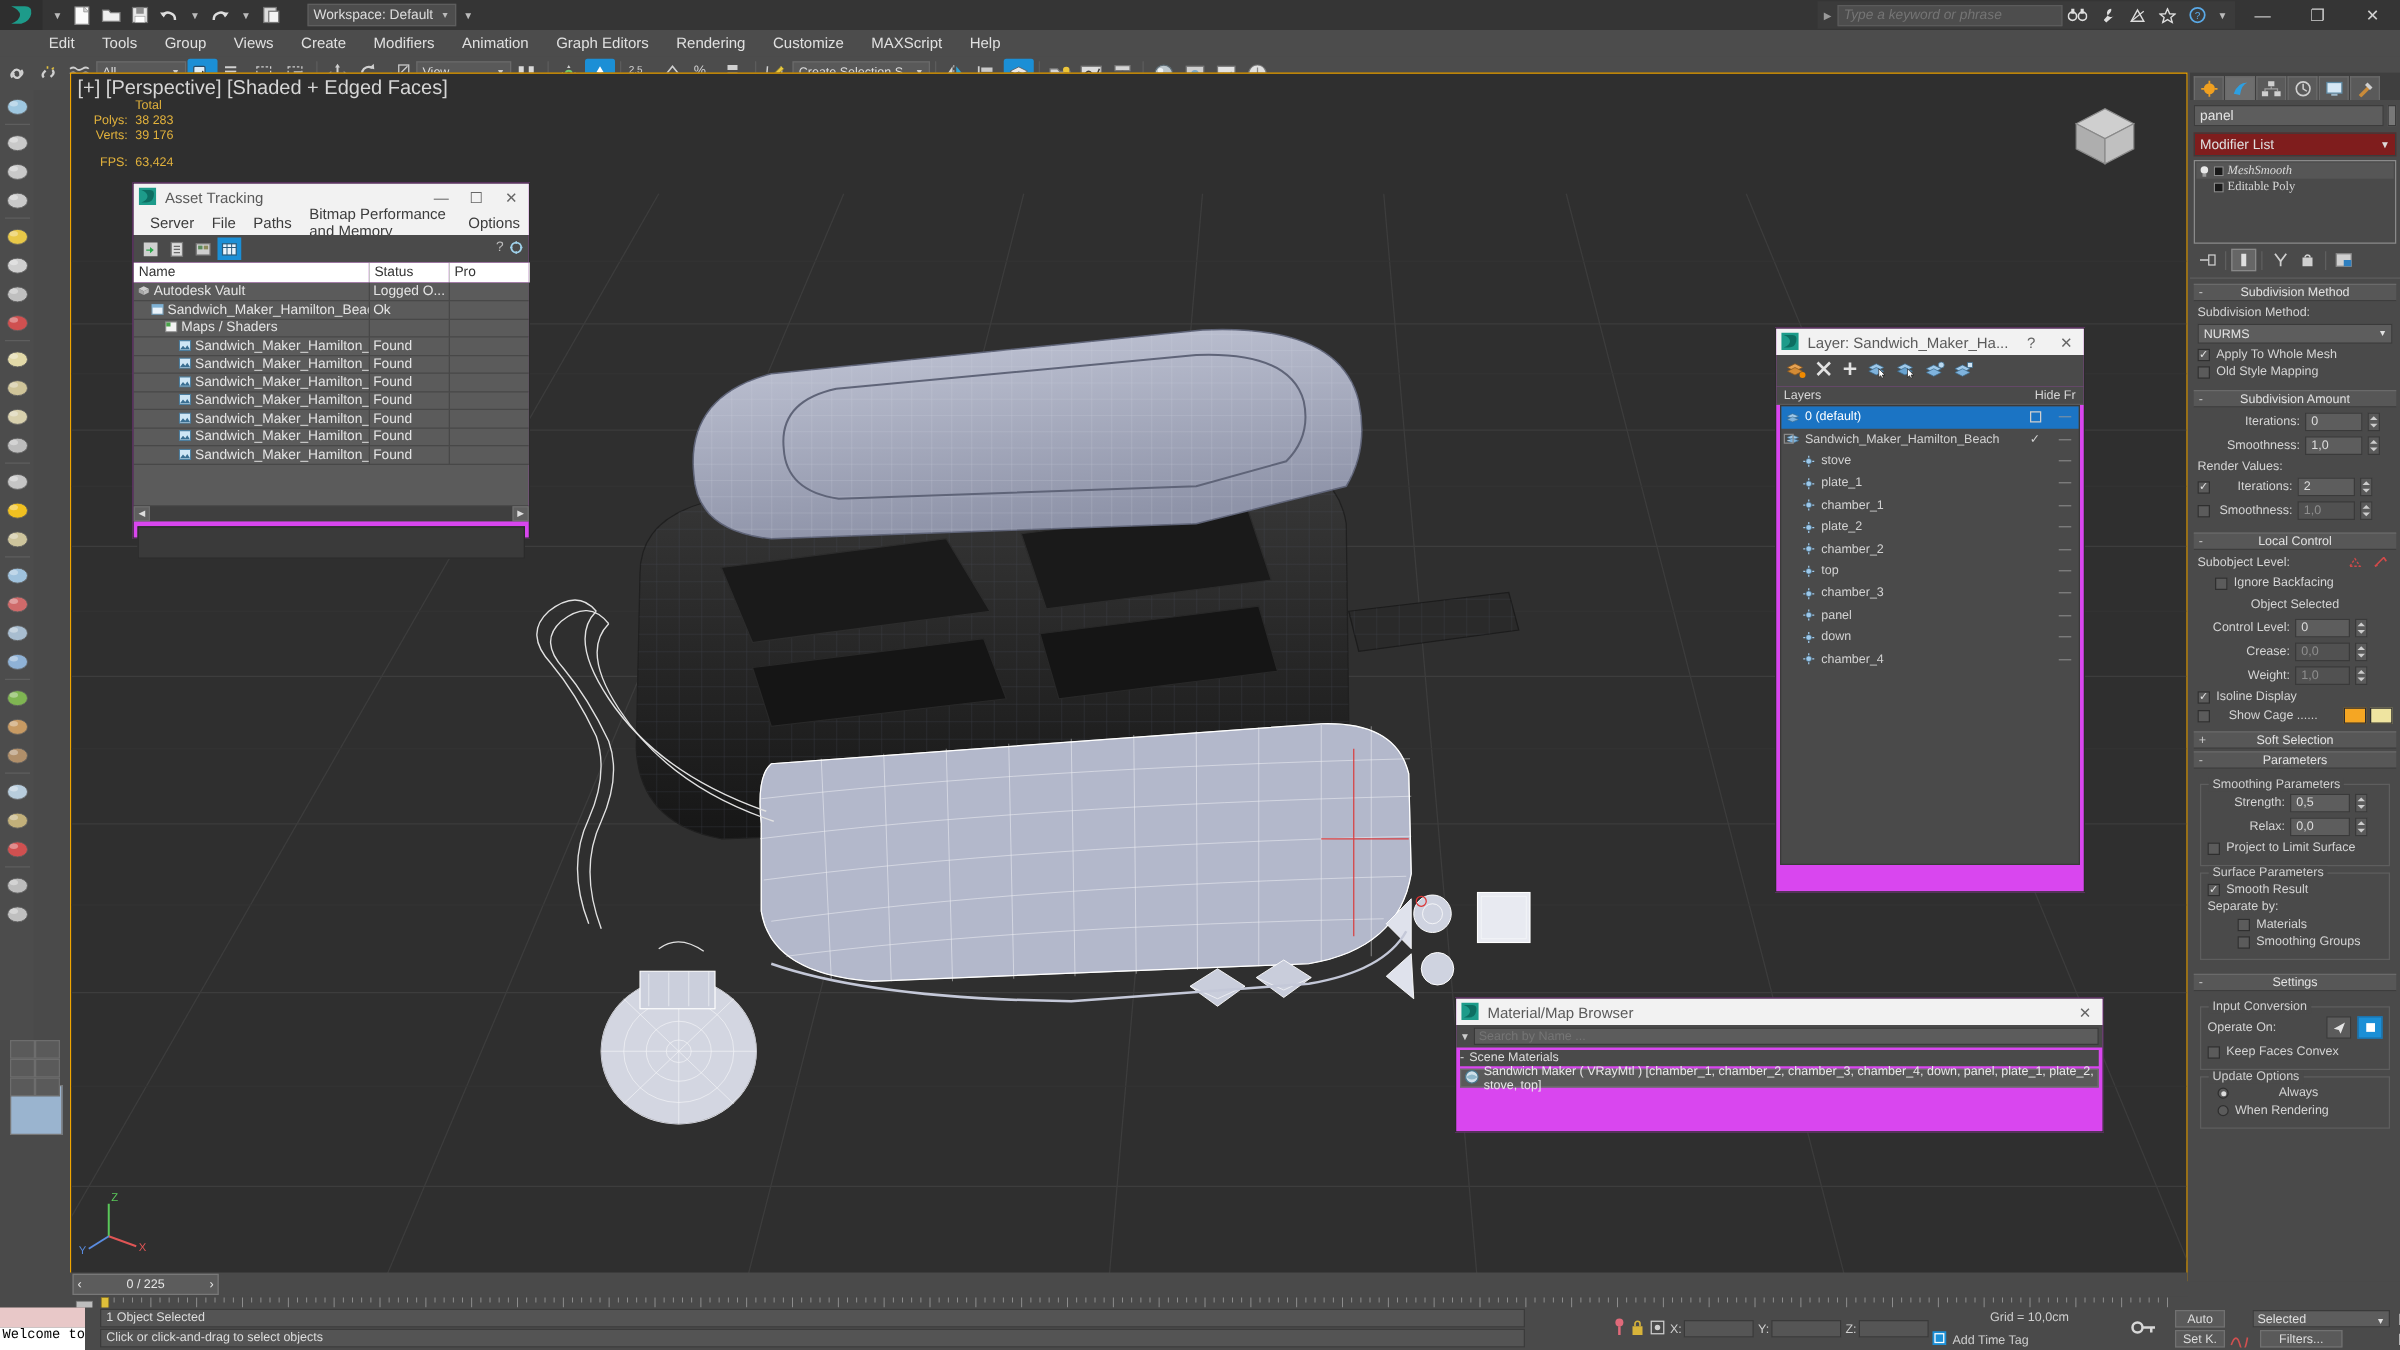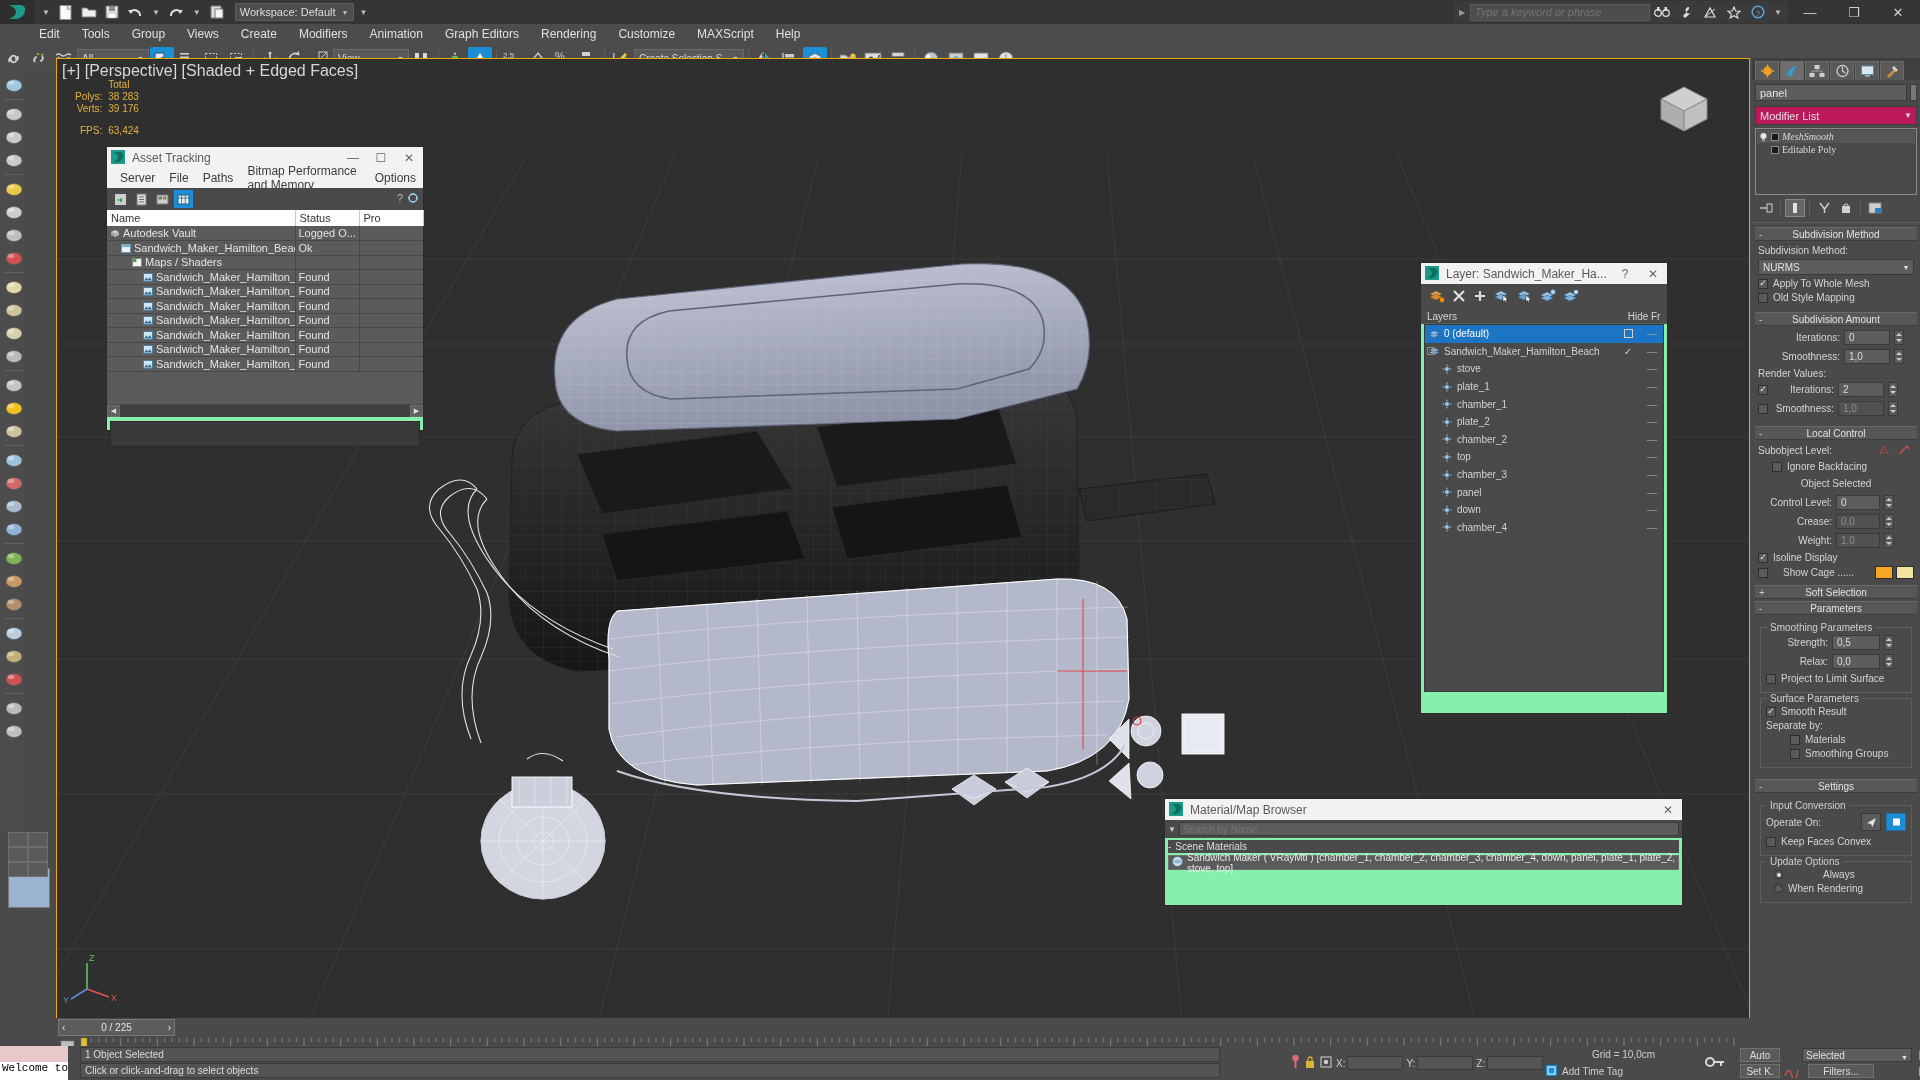--- a/index.html
+++ b/index.html
@@ -24,21 +24,21 @@
   }
   .app-logo svg { display:block; }
   .qat { display: flex; align-items: center; gap: 2px; height: 24px; padding-left: 4px; }
   .qat-btn {
     width: 21px; height: 20px; display: flex; align-items: center; justify-content: center;
     border-radius: 2px;
   }
   .ws-combo {
     height: 18px; background: #4d4d4d; border: 1px solid #5e5e5e;
     display: flex; align-items: center; padding: 0 4px; color: #ddd;
-    font-size: 11px; margin-left: 5px;
+    font-size: 11px; margin-left: 16px;
   }
   .ws-combo .arrow { margin-left: 6px; font-size: 7px; color: #bbb; }
   .qat-more { color:#bbb; font-size:8px; padding:0 4px; }
   .title-center {
     position: absolute; left: 0; width: 1920px; text-align: center;
     font-size: 12px; color: #d8d8d8; pointer-events: none;
   }
   .title-right { position: absolute; right: 0; top: 0; height: 24px; display:flex; align-items:center; }
   .searchbox {
     display: flex; align-items: center; background: #3b3b3b; height: 22px;
@@ -95,21 +95,21 @@
   .vp-label {
     position: absolute; left: 5px; top: 3px; color: #d6d6d6; font-size: 16px;
   }
   .vp-stats { position: absolute; left: 18px; top: 20px; color: #e2b23c; font-size: 10px; line-height: 12px;}
   .vp-stats table { border-collapse: collapse; }
   .vp-stats td { padding: 0 6px 0 0; font-size: 10px; color:#e2b23c; }
   .vp-stats td.lab { text-align: right; }
   .vp-cube { position: absolute; right: 30px; top: 18px; }
 
   
-  .fwin { position: absolute; background: #86efac; border: 1px solid #2b2b2b; }
+  .fwin { position: absolute; background: #d946ef; border: 1px solid #2b2b2b; }
   .fwin-title {
     height: 21px; background: #f2f2f2; display: flex; align-items: center;
     padding-left: 4px; color: #5a5a5a; font-size: 12px;
   }
   .fwin-title .ico { width: 15px; height: 15px; margin-right: 6px; }
   .fwin-btns { margin-left: auto; display: flex; align-items: center; }
   .fwin-btns span { width: 28px; height: 21px; display:flex; align-items:center;
                     justify-content:center; color: #666; font-size: 12px; }
 
   
@@ -179,21 +179,21 @@
   .cp-tab { width: 24px; height: 19px; background:#5a5a5a; border:1px solid #6b6b6b; border-bottom:none;
             display:flex; align-items:center; justify-content:center; }
   .cp-tab.sel { background:#6e6e6e; }
   .cp-name { display:flex; align-items:center; gap:3px; padding:4px 3px 2px 3px; }
   .cp-name input {
     flex:1; height:17px; background:#5d5d5d; border:1px solid #3c3c3c; color:#e4e4e4;
     font-size:11px; padding:0 4px; font-family:"Liberation Sans", sans-serif;
   }
   .cp-swatch { width:20px; height:17px; background:#787878; border:1px solid #3c3c3c; }
   .cp-modlist {
-    margin: 3px; height: 19px; background:#be185d; border:1px solid #3c3c3c;
+    margin: 3px; height: 19px; background:#7f1d1d; border:1px solid #3c3c3c;
     display:flex; align-items:center; padding-left:4px; font-size:11px; color:#e0e0e0;
   }
   .cp-modlist .arrow { margin-left:auto; width:16px; text-align:center; color:#ddd; font-size:8px; }
   .cp-stack { margin: 3px; height: 67px; background:#4a4a4a; border:1px solid #8a8a8a; padding:1px;font-family:Liberation Serif, serif;}
   .cp-stackitem { height:13px; display:flex; align-items:center; font-size:10px; color:#d8d8d8; padding-left:2px; gap:3px;}
   .cp-stackitem.sel { background:#565656; }
   .cp-stackitem .it { font-style: italic; }
   .cp-stackbtns { height:20px; display:flex; align-items:center; gap:2px; padding-left:4px; }
   .cp-stackbtns .b { width:20px; height:18px; display:flex; align-items:center; justify-content:center; }
   .cp-stackbtns .b.sel { background:#666; border:1px solid #888; }

